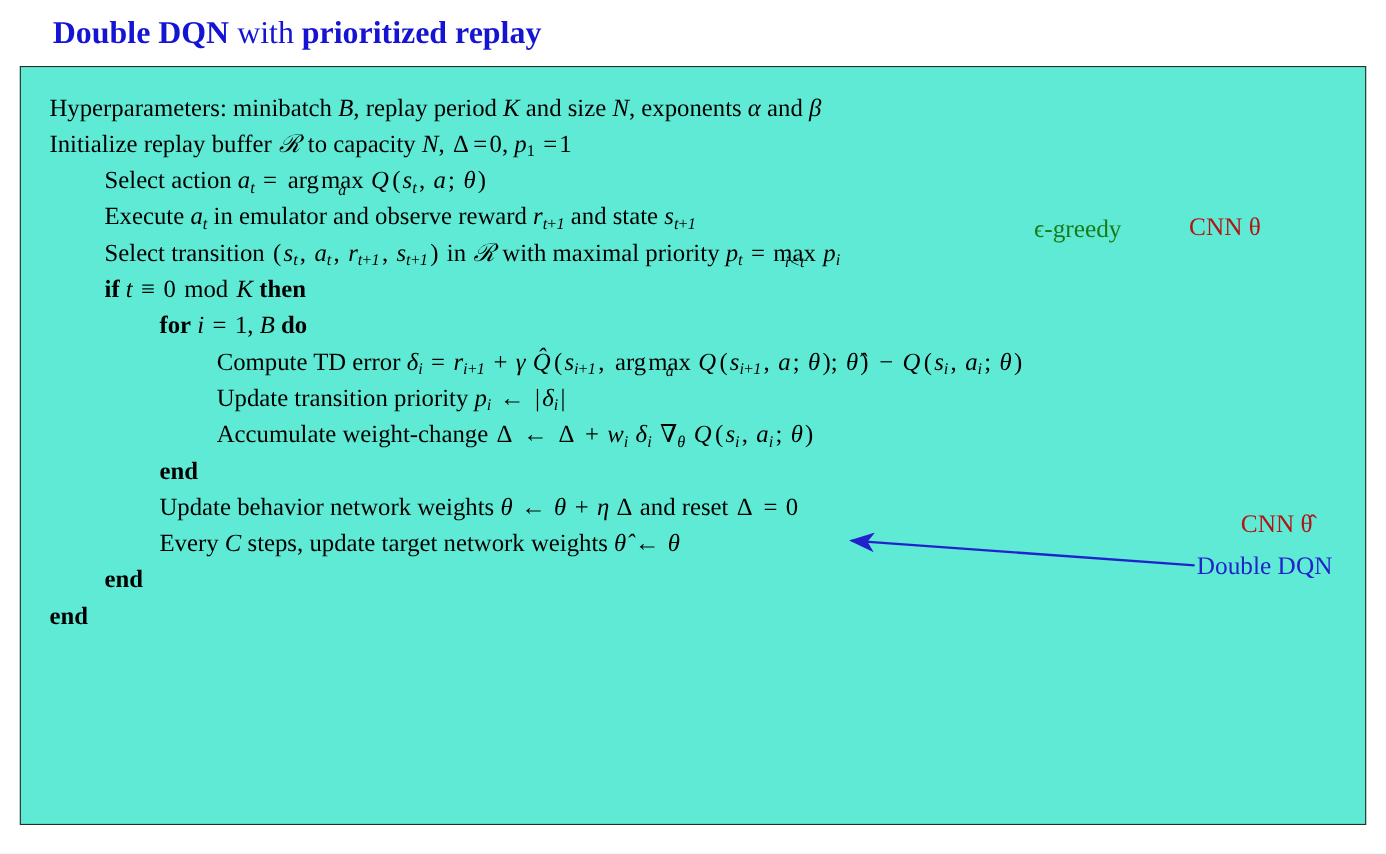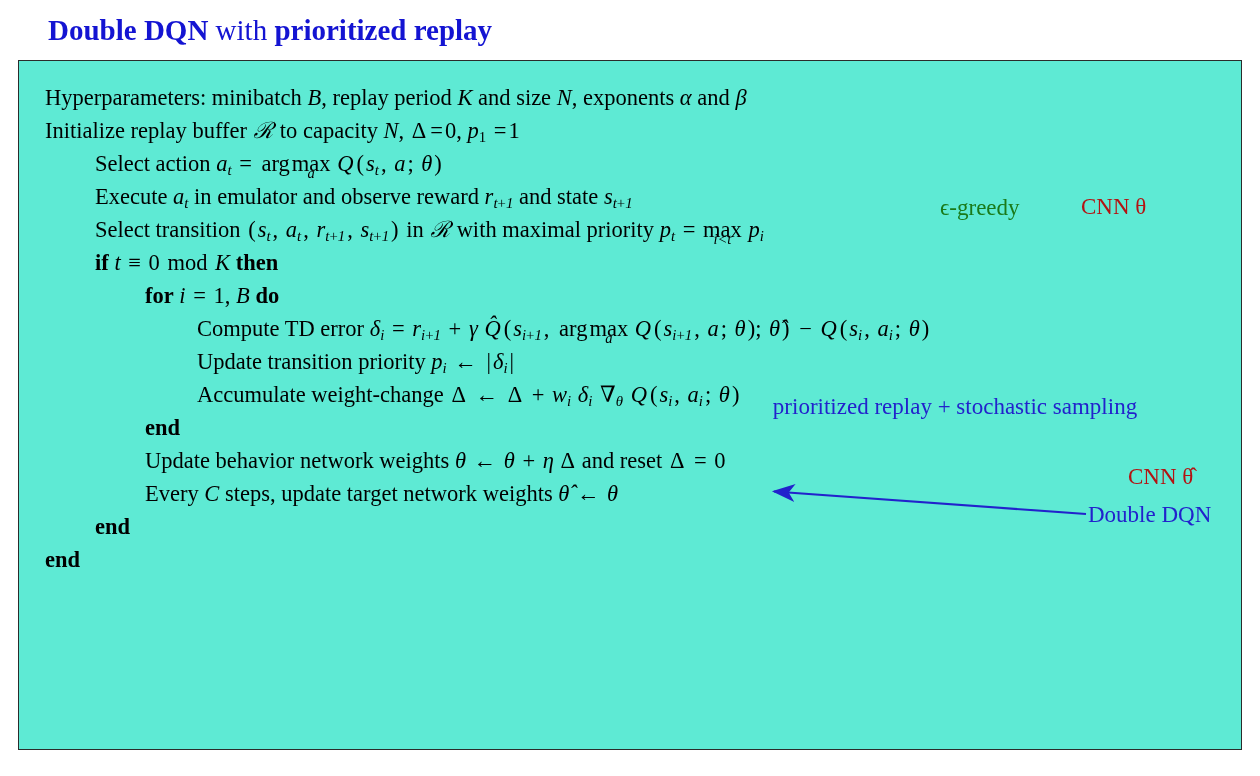--- a/index.html
+++ b/index.html
@@ -289,21 +289,20 @@
         <span class="kw">end</span>
       </div>
 
     </div>
   </div>
 
   <div class="note note-green" id="note-eps">ϵ-greedy</div>
 
   <div class="note note-red" id="note-cnn1">CNN θ</div>
 
-  <div class="note note-blue" id="note-prio">prioritized replay + stochastic sampling</div>
 
 
   <div class="note note-red" id="note-cnn2">CNN θ̂</div>
 
   <div class="note note-blue" id="note-ddqn">Double DQN</div>
 
   <svg id="arrow-ddqn" viewBox="0 0 330 36" xmlns="http://www.w3.org/2000/svg">
     <defs>
       <marker id="bluehead" markerWidth="11" markerHeight="9" refX="10" refY="4.5" orient="auto">
         <path d="M11,4.5 L0,0.2 L3,4.5 L0,8.8 Z" fill="#2222cc"></path>

